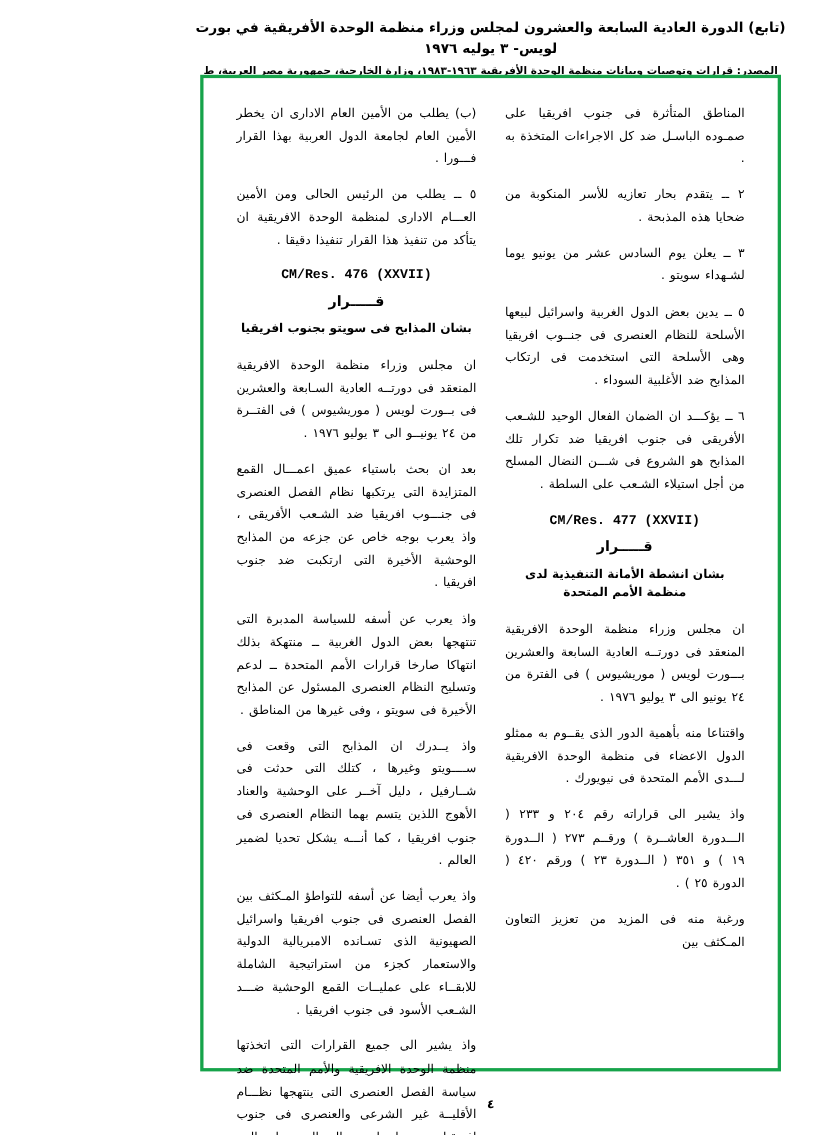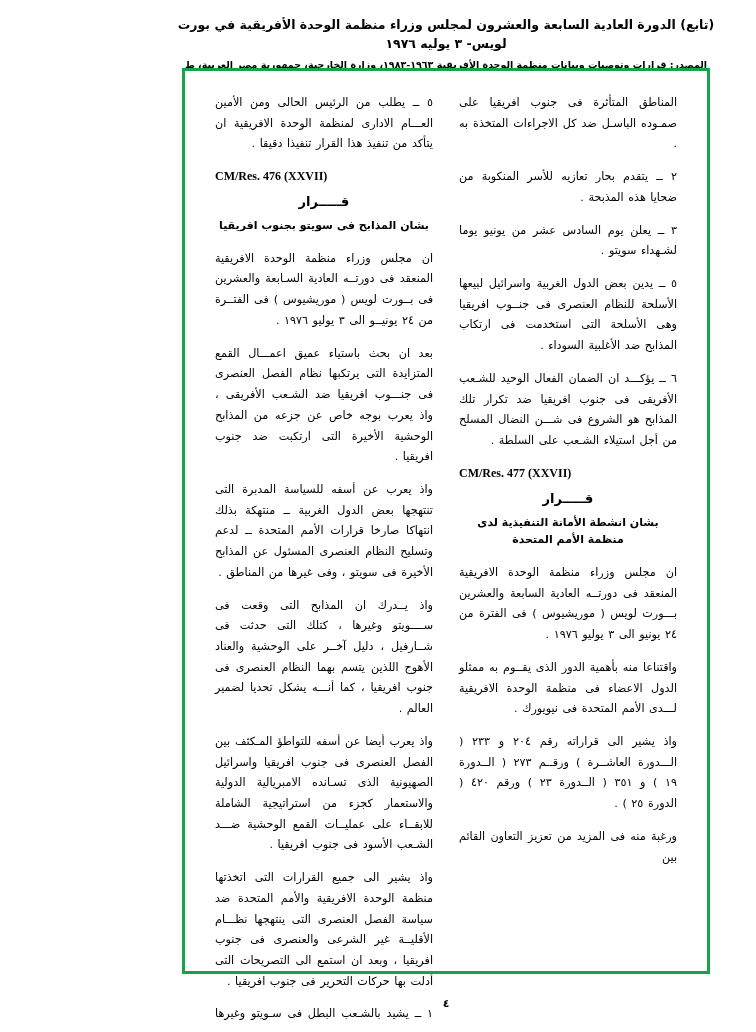--- a/index.html
+++ b/index.html
@@ -80,22 +80,22 @@
     text-align: justify;
     text-justify: inter-word;
     word-spacing: 1px;
   }
 
   .res-code {
     margin: 14px 0 10px 0;
     font-size: 12px;
     font-weight: bold;
     direction: ltr;
-    text-align: left;
-    font-family: Liberation Serif, serif;
+    text-align: center;
+    font-family: Liberation Mono, monospace;
   }
   .res-word {
     margin: 6px 0 8px 0;
     text-align: center;
     font-size: 13px;
     font-weight: bold;
     letter-spacing: 4px;
   }
   .res-subject {
     margin: 0 0 14px 0;
@@ -136,24 +136,25 @@
         <p class="para">٥ ــ يدين بعض الدول الغربية واسرائيل لبيعها الأسلحة للنظام العنصرى فى جنــوب افريقيا وهى الأسلحة التى استخدمت فى ارتكاب المذابح ضد الأغلبية السوداء .</p>
         <p class="para">٦ ــ يؤكـــد ان الضمان الفعال الوحيد للشـعب الأفريقى فى جنوب افريقيا ضد تكرار تلك المذابح هو الشروع فى شـــن النضال المسلح من أجل استيلاء الشـعب على السلطة .</p>
 
         <div class="res-code">CM/Res. 477 (XXVII)</div>
         <div class="res-word">قـــــرار</div>
         <div class="res-subject">بشان انشطة الأمانة التنفيذية لدى منظمة الأمم المتحدة</div>
 
         <p class="para">ان مجلس وزراء منظمة الوحدة الافريقية المنعقد فى دورتــه العادية السابعة والعشرين بـــورت لويس ( موريشيوس ) فى الفترة من ٢٤ يونيو الى ٣ يوليو ١٩٧٦ .</p>
         <p class="para">واقتناعا منه بأهمية الدور الذى يقــوم به ممثلو الدول الاعضاء فى منظمة الوحدة الافريقية لـــدى الأمم المتحدة فى نيويورك .</p>
         <p class="para">واذ يشير الى قراراته رقم ٢٠٤ و ٢٣٣ ( الـــدورة العاشــرة ) ورقــم ٢٧٣ ( الــدورة ١٩ ) و ٣٥١ ( الــدورة ٢٣ ) ورقم ٤٢٠ ( الدورة ٢٥ ) .</p>
-        <p class="para">ورغبة منه فى المزيد من تعزيز التعاون القائم بين</p>
+        <p class="para">ورغبة منه فى المزيد من تعزيز التعاون المـكثف بين</p>
       </div>
 
       <div class="column col-right">
+        <p class="para">(ب) يطلب من الأمين العام الادارى ان يخطر الأمين العام لجامعة الدول العربية بهذا القرار فـــورا .</p>
         <p class="para">٥ ــ يطلب من الرئيس الحالى ومن الأمين العـــام الادارى لمنظمة الوحدة الافريقية ان يتأكد من تنفيذ هذا القرار تنفيذا دقيقا .</p>
 
         <div class="res-code">CM/Res. 476 (XXVII)</div>
         <div class="res-word">قـــــرار</div>
         <div class="res-subject">بشان المذابح فى سويتو بجنوب افريقيا</div>
 
         <p class="para">ان مجلس وزراء منظمة الوحدة الافريقية المنعقد فى دورتــه العادية السـابعة والعشرين فى بــورت لويس ( موريشيوس ) فى الفتــرة من ٢٤ يونيــو الى ٣ يوليو ١٩٧٦ .</p>
         <p class="para">بعد ان بحث باستياء عميق اعمـــال القمع المتزايدة التى يرتكبها نظام الفصل العنصرى فى جنـــوب افريقيا ضد الشـعب الأفريقى ، واذ يعرب بوجه خاص عن جزعه من المذابح الوحشية الأخيرة التى ارتكبت ضد جنوب افريقيا .</p>
         <p class="para">واذ يعرب عن أسفه للسياسة المدبرة التى تنتهجها بعض الدول الغربية ــ منتهكة بذلك انتهاكا صارخا قرارات الأمم المتحدة ــ لدعم وتسليح النظام العنصرى المسئول عن المذابح الأخيرة فى سويتو ، وفى غيرها من المناطق .</p>
         <p class="para">واذ يــدرك ان المذابح التى وقعت فى ســــويتو وغيرها ، كتلك التى حدثت فى شــارفيل ، دليل آخــر على الوحشية والعناد الأهوج اللذين يتسم بهما النظام العنصرى فى جنوب افريقيا ، كما أنـــه يشكل تحديا لضمير العالم .</p>

